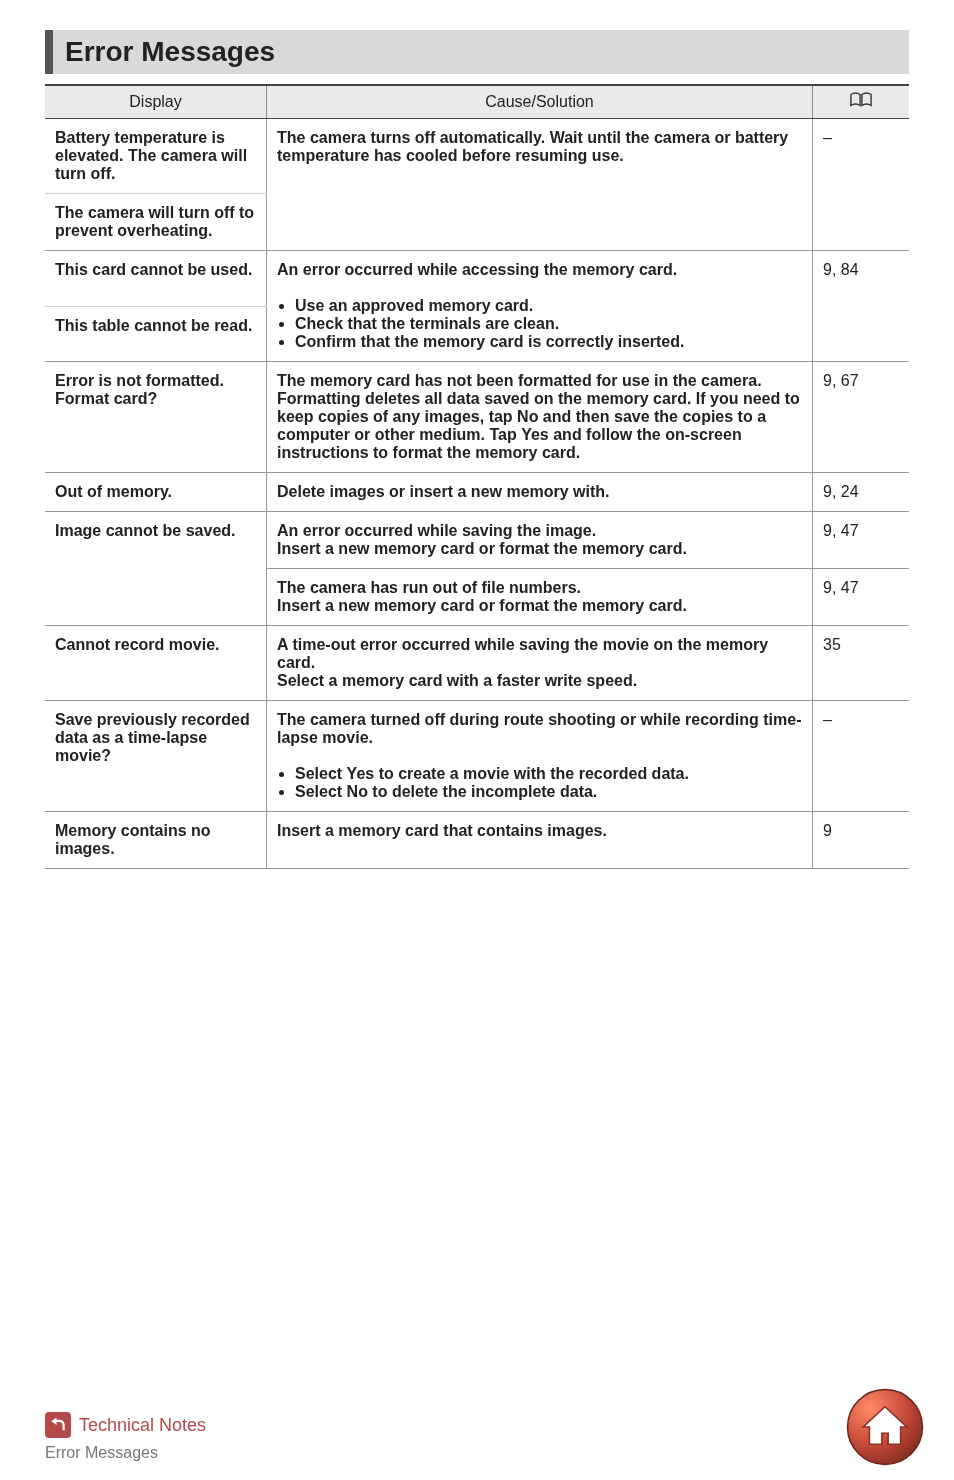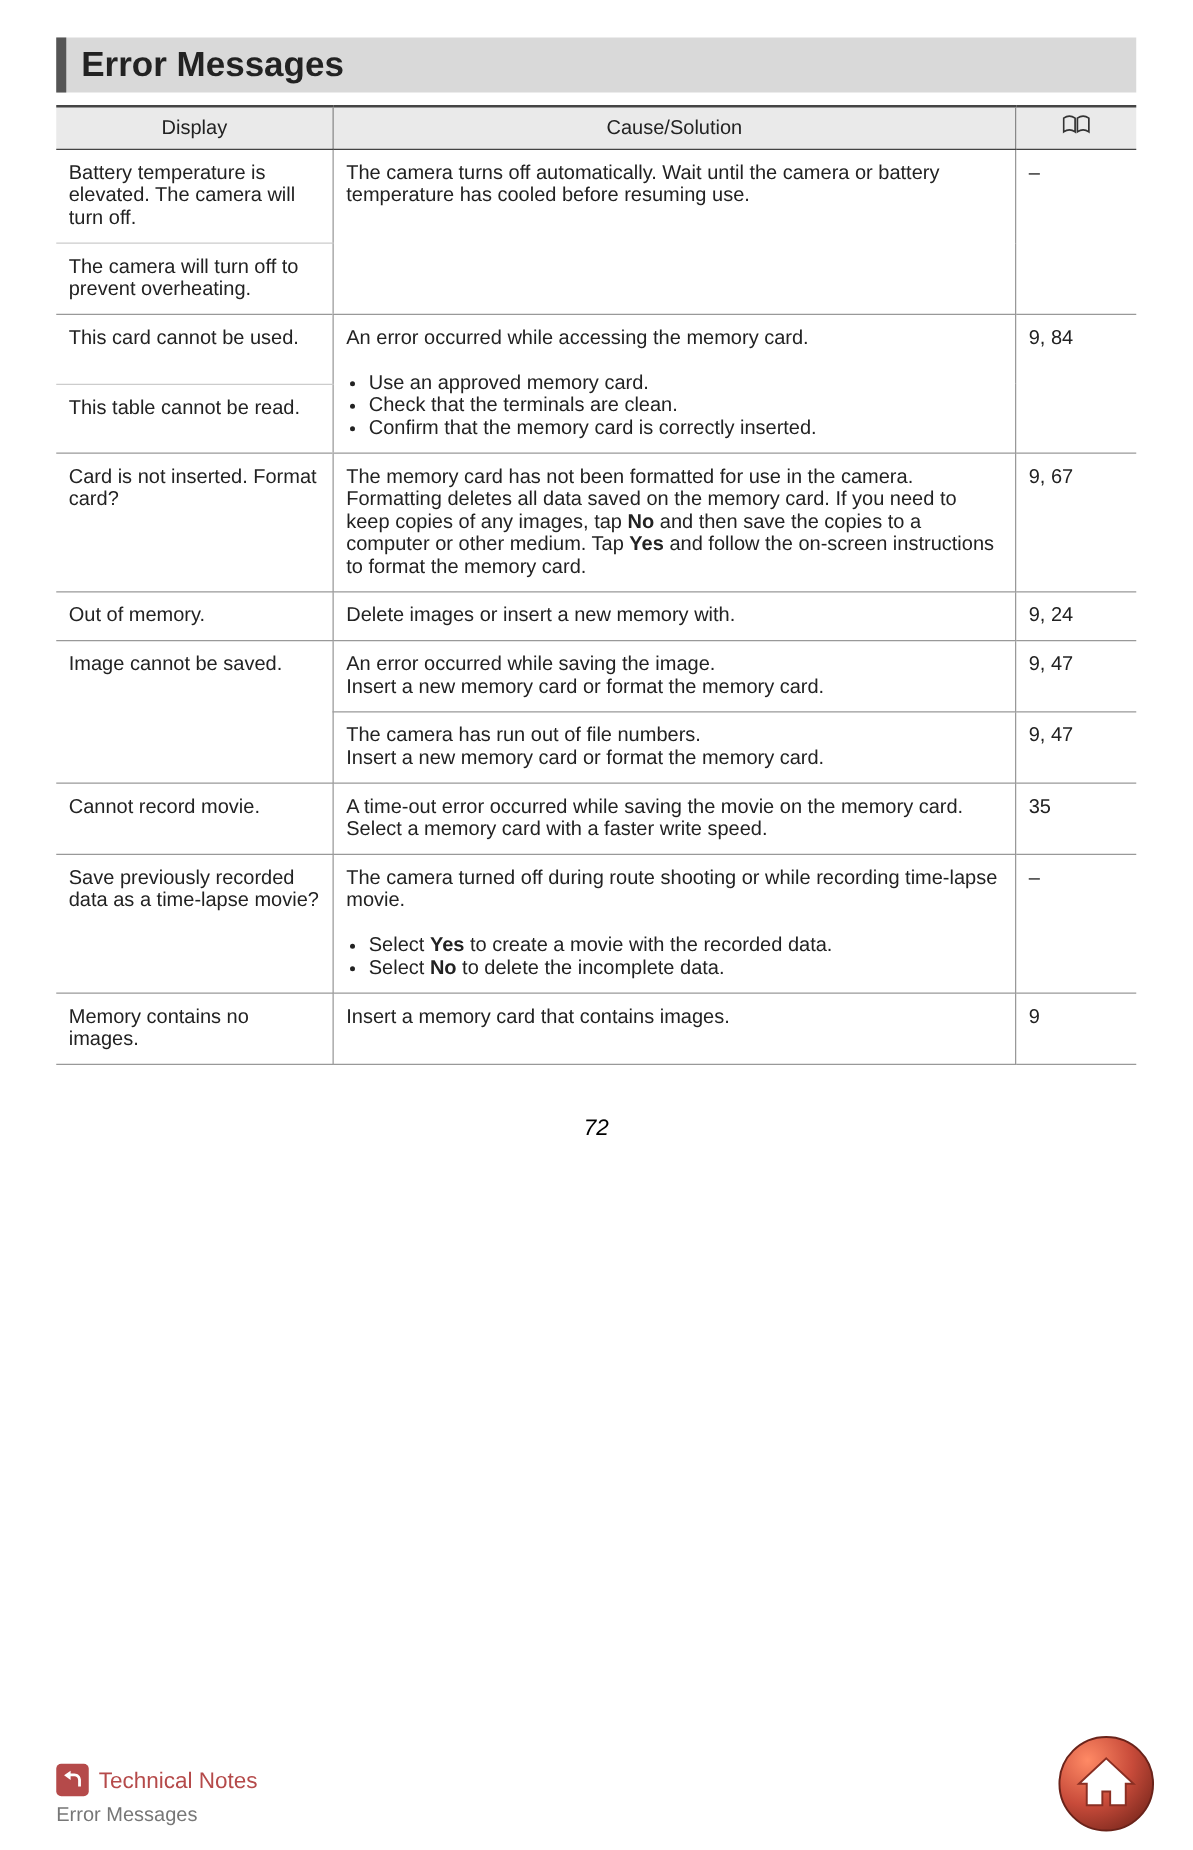--- a/index.html
+++ b/index.html
@@ -44,21 +44,21 @@
     padding: 6px 8px;
     text-align: center;
     margin-top: 30px;
   }
   table.errtbl th.sep-r { border-right: 1px solid #888; }
   table.errtbl td {
     padding: 10px 10px;
     vertical-align: top;
     border-bottom: 1px solid #999;
   }
-  table.errtbl td.sep-r { border-right: 1px solid #999; }
+  table.errtbl td.sep-r { border-right: 1px solid #999; font-weight: bold; }
   table.errtbl tr.inner td.disp { border-bottom: 1px solid #ccc; }
   ul.bul {
     margin: 18px 0 0 0;
     padding-left: 18px;
   }
   ul.bul li { margin: 0; padding: 0; }
   .page-num {
     text-align: center;
     font-style: italic;
     font-size: 18px;
@@ -140,21 +140,21 @@
             <li>Confirm that the memory card is correctly inserted.</li>
           </ul>
         </td>
         <td rowspan="2">9, 84</td>
       </tr>
       <tr>
         <td class="sep-r">This table cannot be read.</td>
       </tr>
 
       <tr>
-        <td class="sep-r">Card is not inserted. Format card?</td>
+        <td class="sep-r">Error is not formatted. Format card?</td>
         <td class="sep-r">The memory card has not been formatted for use in the camera.<br>Formatting deletes all data saved on the memory card. If you need to keep copies of any images, tap <b>No</b> and then save the copies to a computer or other medium. Tap <b>Yes</b> and follow the on-screen instructions to format the memory card.</td>
         <td>9, 67</td>
       </tr>
 
       <tr>
         <td class="sep-r">Out of memory.</td>
         <td class="sep-r">Delete images or insert a new memory with.</td>
         <td>9, 24</td>
       </tr>
 
@@ -187,21 +187,20 @@
       </tr>
 
       <tr>
         <td class="sep-r">Memory contains no images.</td>
         <td class="sep-r">Insert a memory card that contains images.</td>
         <td>9</td>
       </tr>
     </tbody>
   </table>
 
-  <div class="page-num">72</div>
 </div>
 
 <div class="footer">
   <div class="tn-badge">
     <span class="tn-icon">
       <svg viewBox="0 0 24 24">
           <path d="M14 5c4 0 7 3 7 7v7h-3v-7c0-2.2-1.8-4-4-4h-4v4L3 7l7-5v3h4z"></path>
         </svg>
     </span>
     <span>Technical Notes</span>

